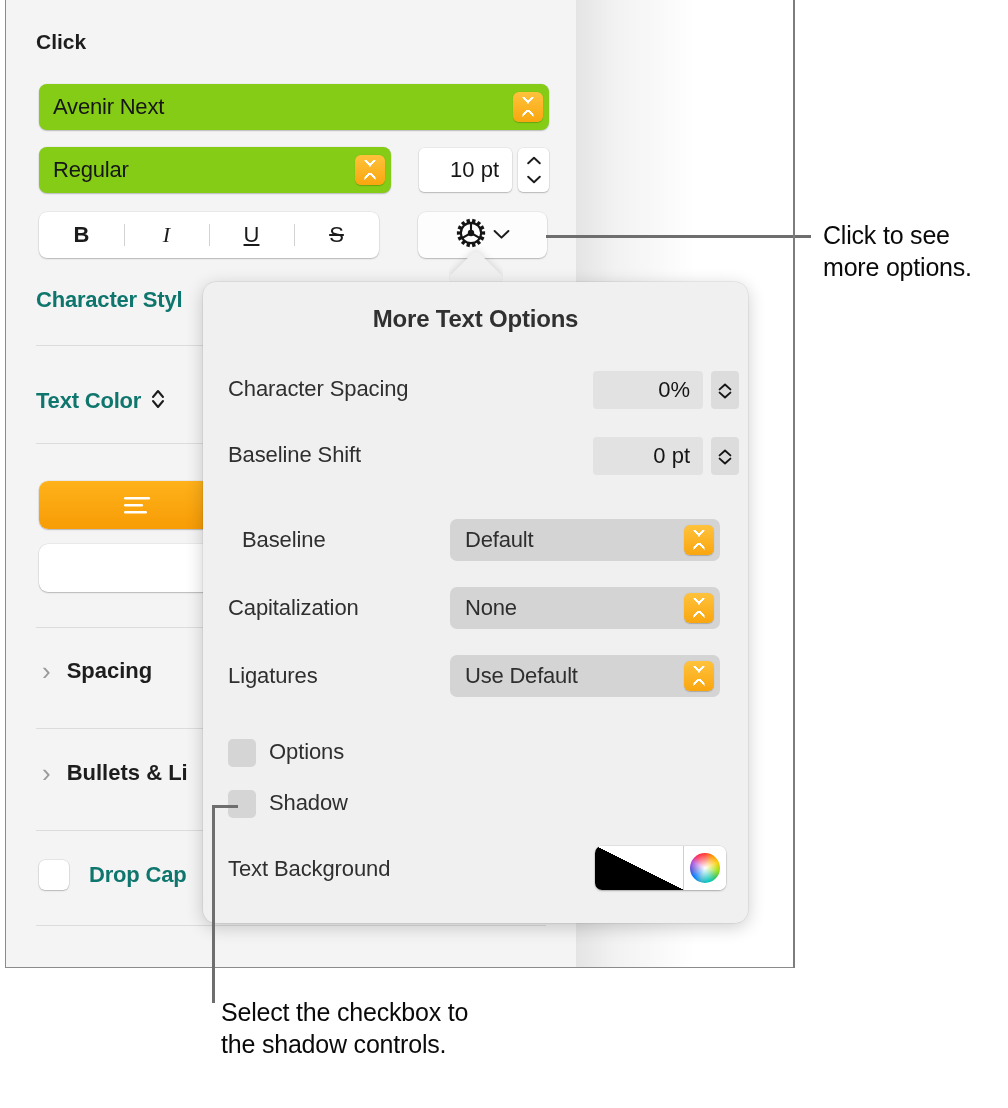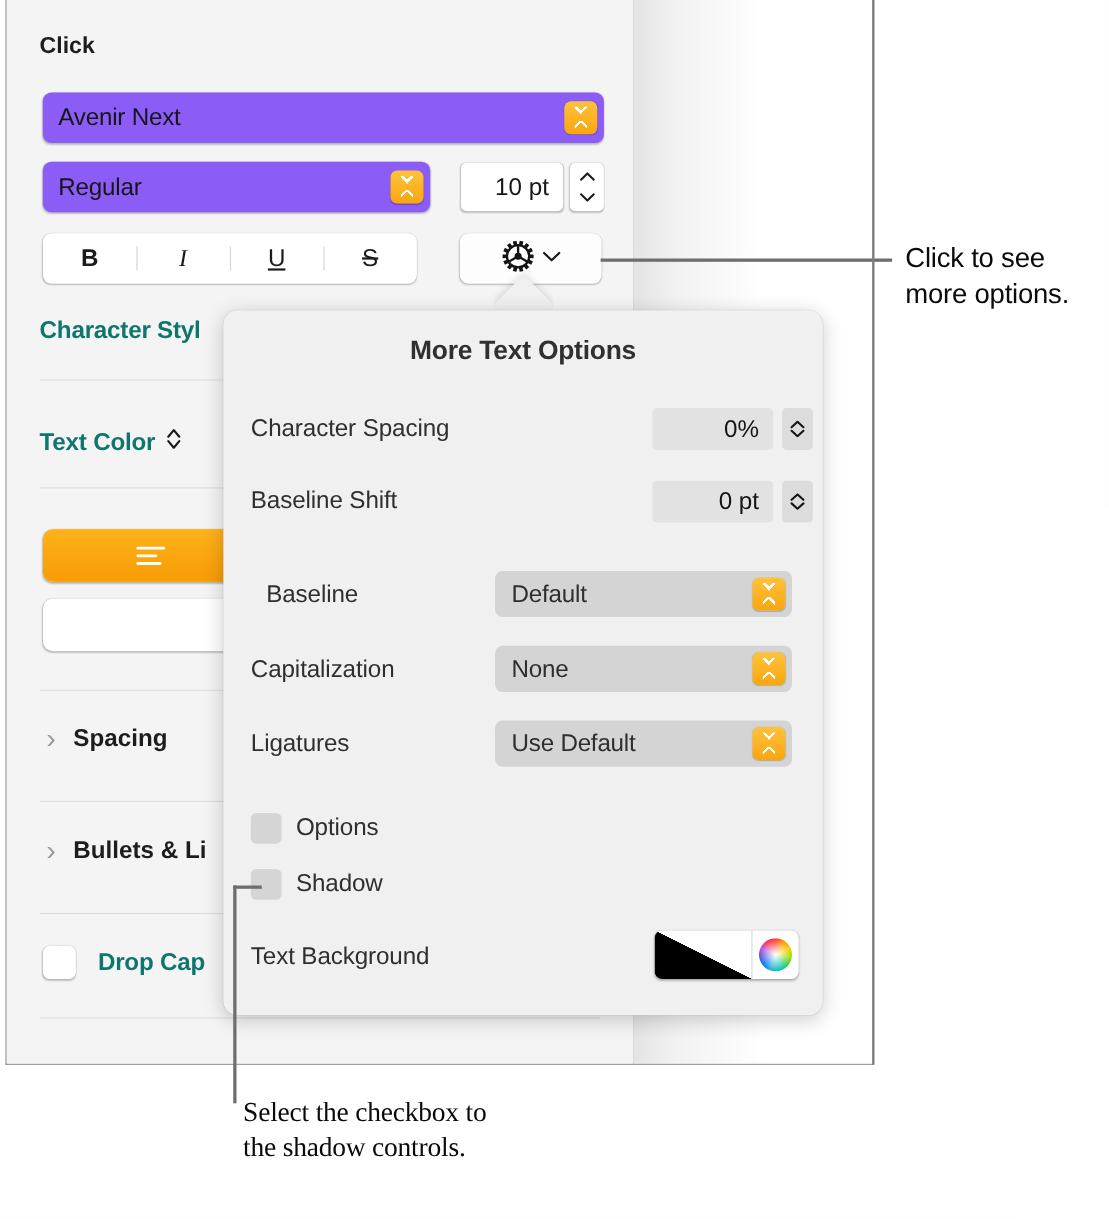--- a/index.html
+++ b/index.html
@@ -34,21 +34,21 @@
 
   .sec-label{
     font-size:22px;font-weight:bold;color:#0f766e;letter-spacing:-0.2px;
   }
 
   
   #font-heading{position:absolute;left:30px;top:30px;font-size:21px;font-weight:bold;color:#1d1d1d;}
 
   
   .combo{
-    position:absolute;background:#8b5cf6;border-radius:8px;
+    position:absolute;background:#84cc16;border-radius:8px;
     box-shadow:0 1px 1.5px rgba(0,0,0,.22),0 0 0 .5px rgba(0,0,0,.06);
     display:flex;align-items:center;box-sizing:border-box;
   }
   .combo .val{flex:1;font-size:22px;color:#161616;padding-left:14px;letter-spacing:-.2px;}
 
   .orange-stepper{
     width:30px;height:30px;border-radius:6px;
     background:linear-gradient(to bottom,#ffc23c,#f9a60f);
     margin-right:6px;flex:none;position:relative;
     box-shadow:0 .5px 1px rgba(0,0,0,.2);
@@ -428,18 +428,18 @@
 
   <div class="leader" style="left:546px;top:235px;width:265px;height:3px;"></div>
   <div class="leader" style="left:793px;top:0px;width:1.6px;height:968px;background:#7d7d7d;"></div>
   <div class="callout-text" style="left:823px;top:219px;width:185px;">
     <div>Click to see</div>
     <div>more options.</div>
   </div>
 
   <div class="leader" style="left:212px;top:805px;width:26px;height:2.5px;"></div>
   <div class="leader" style="left:212px;top:805px;width:2.5px;height:198px;"></div>
-  <div class="callout-text" style="left:221px;top:996px;width:340px;font-family:Liberation Serif, serif;">
+  <div class="callout-text" style="left:221px;top:996px;width:340px;">
     <div>Select the checkbox to</div>
     <div>the shadow controls.</div>
   </div>
 
 </div>
 
 </body></html>

